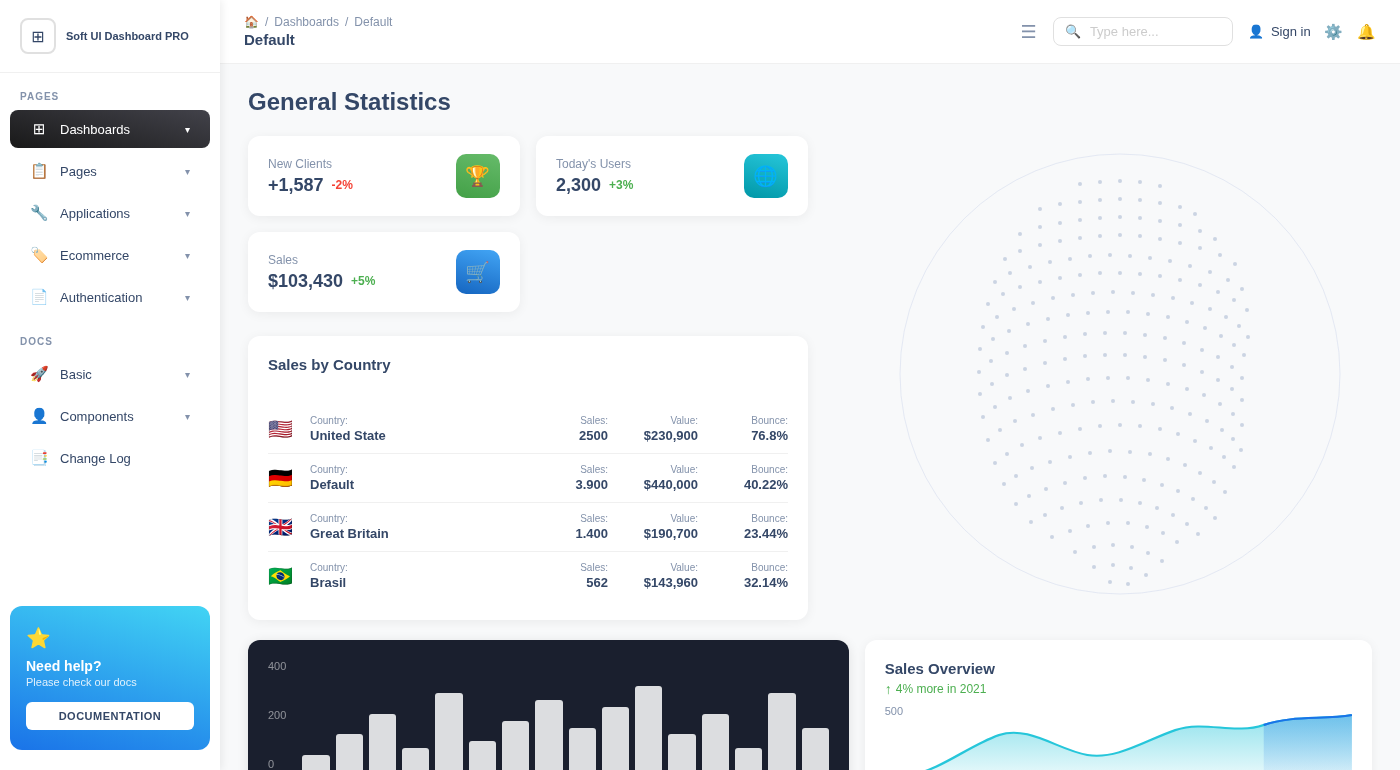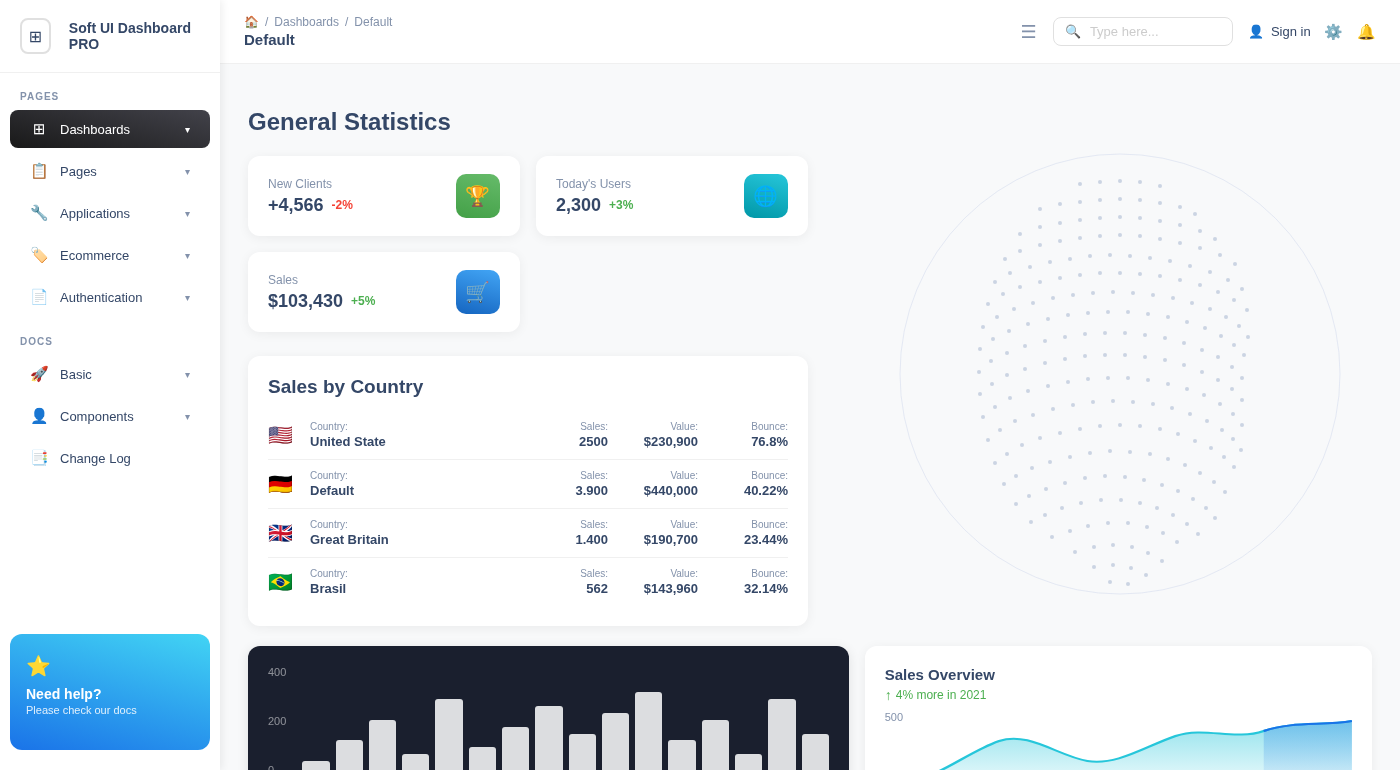--- a/index.html
+++ b/index.html
@@ -24,21 +24,21 @@
       border-bottom: 1px solid #f0f0f0;
     }
     .logo-icon {
       width: 36px; height: 36px;
       background: #fff;
       border: 2px solid #e0e0e0;
       border-radius: 8px;
       display: flex; align-items: center; justify-content: center;
       font-size: 16px; color: #344767;
     }
-    .logo-text { font-size: 14px; font-weight: 700; color: #344767; margin-left: 8px; }
+    .logo-text { font-size: 11px; font-weight: 700; color: #344767; }
 
     .sidebar-section-label {
       font-size: 10px; font-weight: 700; color: #8392ab; letter-spacing: 1px;
       padding: 18px 20px 6px;
       text-transform: uppercase;
     }
 
     .sidebar-item {
       display: flex; align-items: center; justify-content: space-between;
       padding: 10px 20px;
@@ -138,21 +138,21 @@
     .topbar-icon { font-size: 15px; color: #8392ab; cursor: pointer; }
 
     
     .content {
       flex: 1;
       padding: 24px 28px;
       overflow-y: auto;
       position: relative;
     }
 
-    .section-title { font-size: 24px; font-weight: 700; color: #344767; margin-bottom: 20px; margin-top: 20px; }
+    .section-title { font-size: 24px; font-weight: 700; color: #344767; margin-bottom: 20px; }
 
     
     .stats-grid {
       display: grid;
       grid-template-columns: 1fr 1fr;
       gap: 16px;
       max-width: 560px;
       margin-bottom: 24px;
     }
     .stat-card {
@@ -193,21 +193,21 @@
 
     
     .sales-country-section {
       background: #fff;
       border-radius: 12px;
       padding: 20px;
       box-shadow: 0 2px 12px rgba(0,0,0,0.06);
       max-width: 560px;
       margin-bottom: 20px;
     }
-    .sales-country-title { font-size: 19px; font-weight: 700; color: #344767; margin-bottom: 13px; }
+    .sales-country-title { font-size: 15px; font-weight: 700; color: #344767; margin-bottom: 32px; }
     .country-row {
       display: grid;
       grid-template-columns: 32px 1fr auto auto auto;
       align-items: center;
       gap: 10px;
       padding: 10px 0;
       border-bottom: 1px solid #f0f0f0;
     }
     .country-row:last-child { border-bottom: none; }
     .country-flag { font-size: 20px; }
@@ -323,20 +323,21 @@
     <div class="sidebar-item-left">
       <span class="sidebar-icon">📑</span>
       <span class="sidebar-item-label">Change Log</span>
     </div>
   </div>
 
   <div class="sidebar-help">
     <div class="help-star">⭐</div>
     <div class="help-title">Need help?</div>
     <div class="help-sub">Please check our docs</div>
+    <button class="help-btn">DOCUMENTATION</button>
   </div>
 </div>
 
 <div class="main">
 
   <div class="topbar">
     <div class="topbar-left">
       <div class="breadcrumb">
         <span>🏠</span>
         <span class="breadcrumb-sep">/</span>
@@ -624,21 +625,21 @@
     </div>
 
     <h1 class="section-title">General Statistics</h1>
 
     <div class="stats-grid">
 
       <div class="stat-card">
         <div>
           <div class="stat-label">New Clients</div>
           <div class="stat-value">
-            <span>+4,566</span>
+            <span>+1,587</span>
             <span class="stat-change-neg">-2%</span>
           </div>
         </div>
         <div class="stat-icon green">🏆</div>
       </div>
 
       <div class="stat-card">
         <div>
           <div class="stat-label">Today's Users</div>
           <div class="stat-value">

